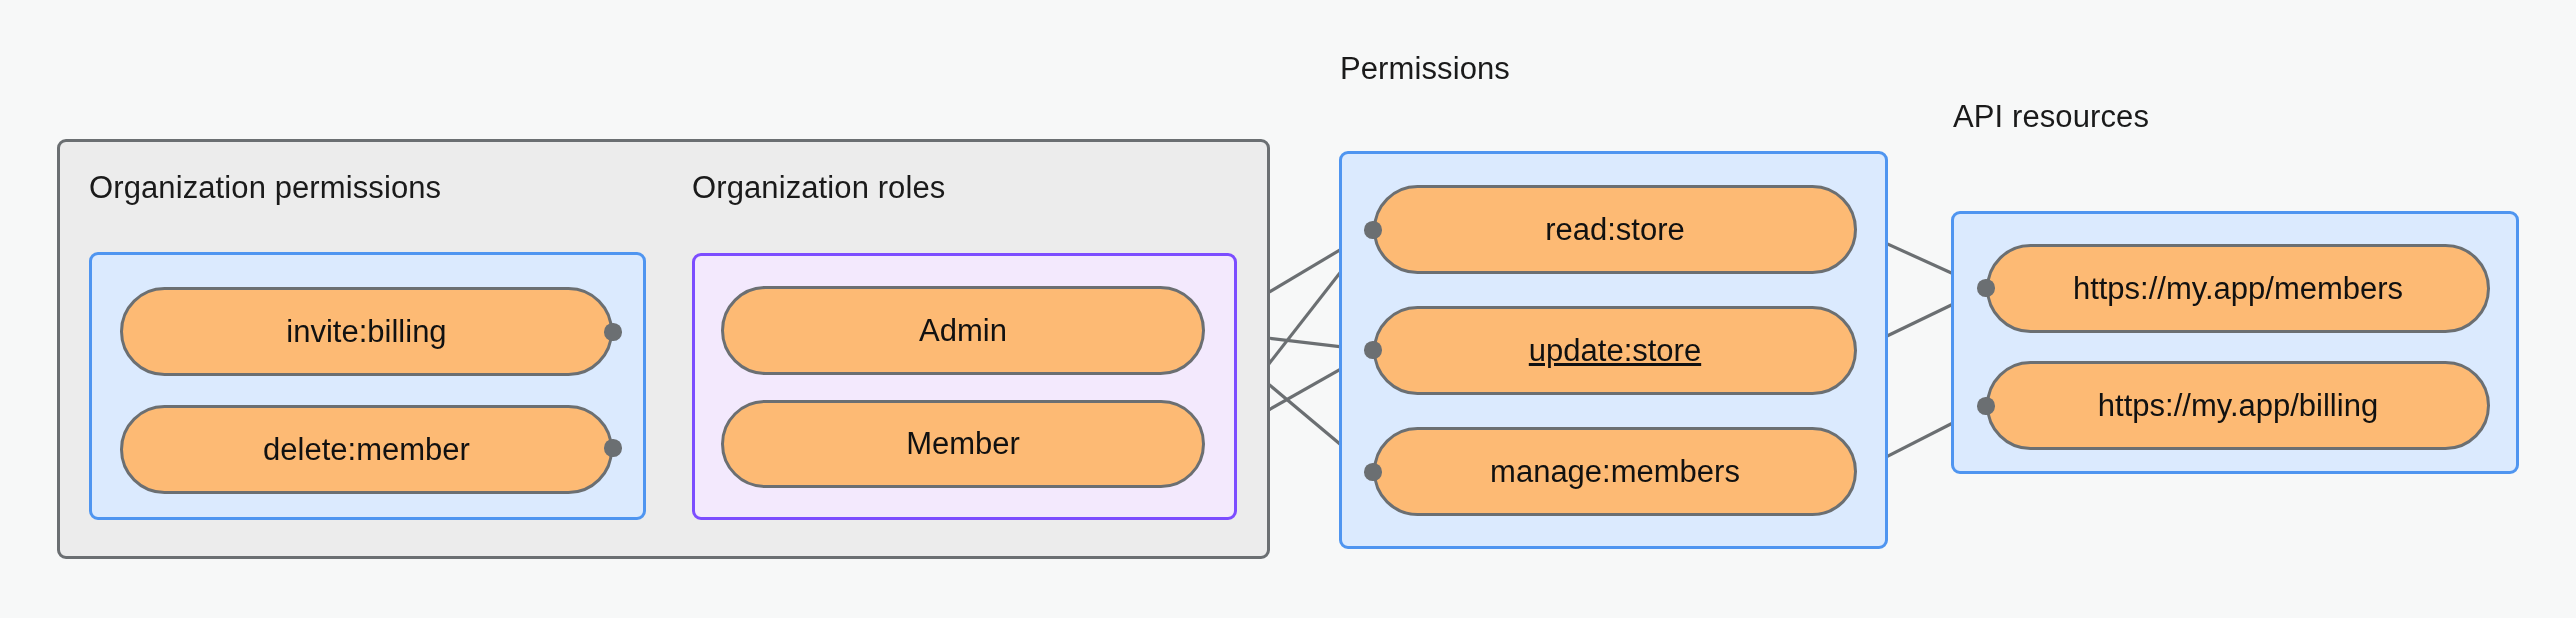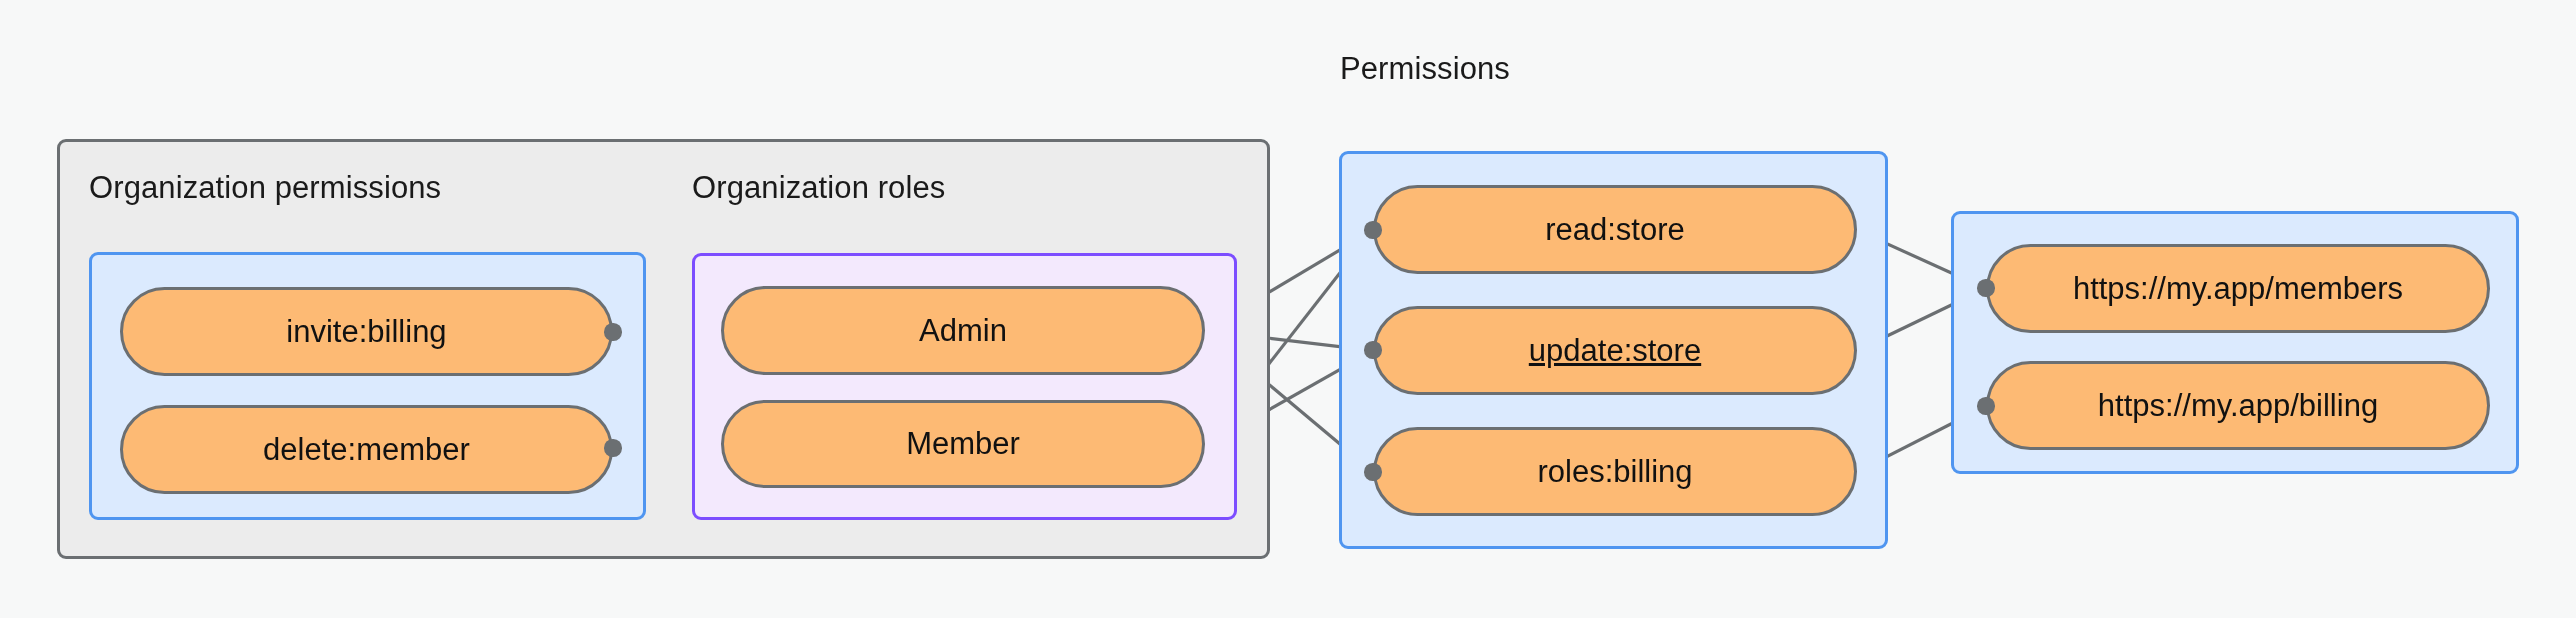--- a/index.html
+++ b/index.html
@@ -96,32 +96,33 @@
   <div class="box box-blue" style="left:89px;top:252px;width:557px;height:268px;"></div>
 
   <div class="group-title" style="left:692px;top:170px;">Organization roles</div>
 
   <div class="box box-purple" style="left:692px;top:253px;width:545px;height:267px;"></div>
 
   <div class="group-title" style="left:1340px;top:51px;">Permissions</div>
 
   <div class="box box-blue" style="left:1339px;top:151px;width:549px;height:398px;"></div>
 
+  <div class="group-title" style="left:1953px;top:99px;">API resources</div>
 
   <div class="box box-blue" style="left:1951px;top:211px;width:568px;height:263px;"></div>
 
   <div class="pill" style="left:120px;top:287px;width:493px;height:89px;">invite:billing</div>
   <div class="pill" style="left:120px;top:405px;width:493px;height:89px;">delete:member</div>
 
   <div class="pill" style="left:721px;top:286px;width:484px;height:89px;">Admin</div>
   <div class="pill" style="left:721px;top:400px;width:484px;height:88px;">Member</div>
 
   <div class="pill" style="left:1373px;top:185px;width:484px;height:89px;">read:store</div>
   <div class="pill" style="left:1373px;top:306px;width:484px;height:89px;text-decoration:underline;">update:store</div>
-  <div class="pill" style="left:1373px;top:427px;width:484px;height:89px;">roles:billing</div>
+  <div class="pill" style="left:1373px;top:427px;width:484px;height:89px;">manage:members</div>
 
   <div class="pill" style="left:1986px;top:244px;width:504px;height:89px;text-align:right;">https://my.app/members</div>
   <div class="pill" style="left:1986px;top:361px;width:504px;height:89px;">https://my.app/billing</div>
 
   <div class="dot" style="left:613px;top:332px;"></div>
   <div class="dot" style="left:613px;top:448px;"></div>
 
   <div class="dot" style="left:1373px;top:230px;"></div>
   <div class="dot" style="left:1373px;top:350px;"></div>
   <div class="dot" style="left:1373px;top:472px;"></div>

